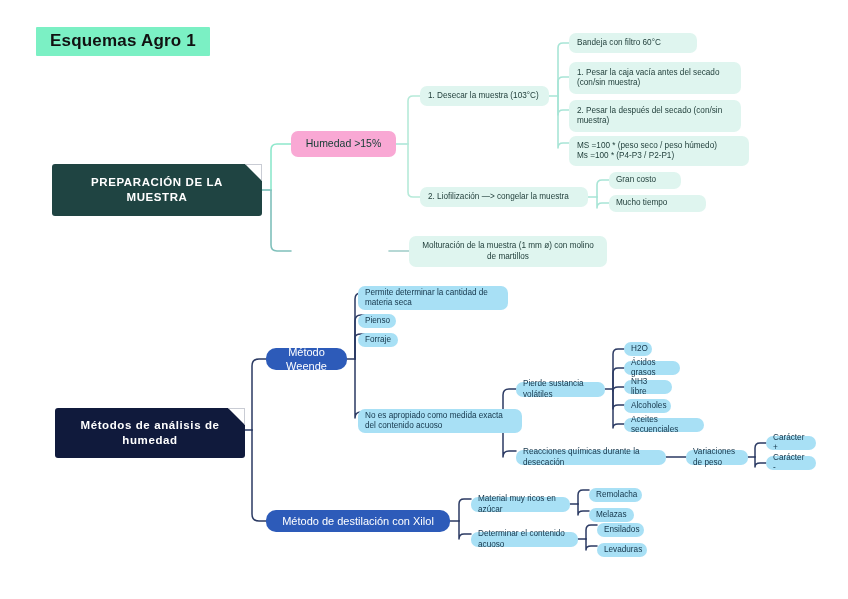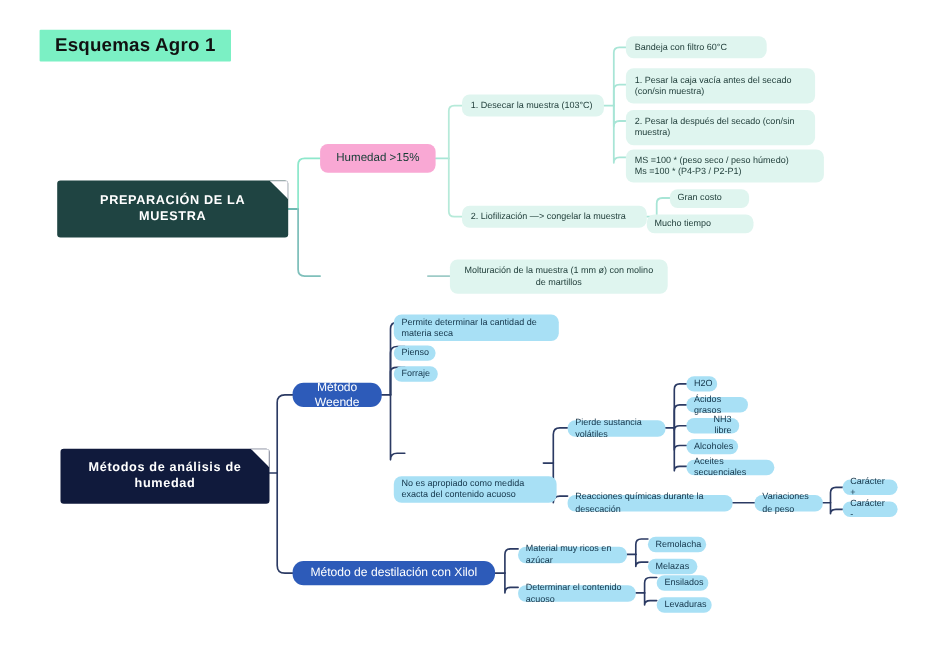--- a/index.html
+++ b/index.html
@@ -192,21 +192,21 @@
 
   <div class="node mint-pale pad-b s10" style="left:569px;top:136px;width:180px;height:30px;white-space:pre-line;">
     <span class="txt">MS =100 * (peso seco / peso húmedo)
 Ms =100 * (P4-P3 / P2-P1)</span>
   </div>
 
   <div class="node mint-pale pad-c s10" style="left:609px;top:172px;width:72px;height:17px;">
     <span class="txt">Gran costo</span>
   </div>
 
-  <div class="node mint-pale pad-c s10" style="left:588px;top:195px;width:97px;height:17px;">
+  <div class="node mint-pale pad-c s10" style="left:609px;top:195px;width:97px;height:17px;">
     <span class="txt">Mucho tiempo</span>
   </div>
 
   <div class="node root dark-navy" style="left:55px;top:408px;width:190px;height:50px;font-size:11.5px;">
     <span class="fold"></span>
     <span class="txt">Métodos de análisis de humedad</span>
   </div>
 
   <div class="node blue-strong center pad-b s11" style="left:266px;top:348px;width:81px;height:22px;">
     <span class="txt">Método Weende</span>
@@ -221,41 +221,41 @@
   </div>
 
   <div class="node blue-pale pad-c s10" style="left:358px;top:314px;width:38px;height:14px;">
     <span class="txt">Pienso</span>
   </div>
 
   <div class="node blue-pale pad-c s10" style="left:358px;top:333px;width:40px;height:14px;">
     <span class="txt">Forraje</span>
   </div>
 
-  <div class="node blue-pale pad-c s10" style="left:358px;top:433px;width:148px;height:24px;">
+  <div class="node blue-pale pad-c s10" style="left:358px;top:409px;width:164px;height:24px;">
     <span class="txt">No es apropiado como medida exacta del contenido acuoso</span>
   </div>
 
   <div class="node blue-pale pad-c s10" style="left:516px;top:382px;width:89px;height:15px;">
     <span class="txt">Pierde sustancia volátiles</span>
   </div>
 
   <div class="node blue-pale pad-c s10" style="left:516px;top:450px;width:150px;height:15px;">
     <span class="txt">Reacciones químicas durante la desecación</span>
   </div>
 
   <div class="node blue-pale pad-c s10" style="left:624px;top:342px;width:28px;height:14px;">
     <span class="txt">H2O</span>
   </div>
 
   <div class="node blue-pale pad-c s10" style="left:624px;top:361px;width:56px;height:14px;">
     <span class="txt">Ácidos grasos</span>
   </div>
 
-  <div class="node blue-pale pad-c s10" style="left:624px;top:380px;width:48px;height:14px;text-align:right;">
+  <div class="node blue-pale pad-c s10" style="left:624px;top:380px;width:48px;height:14px;">
     <span class="txt">NH3 libre</span>
   </div>
 
   <div class="node blue-pale pad-c s10" style="left:624px;top:399px;width:47px;height:14px;">
     <span class="txt">Alcoholes</span>
   </div>
 
   <div class="node blue-pale pad-c s10" style="left:624px;top:418px;width:80px;height:14px;">
     <span class="txt">Aceites secuenciales</span>
   </div>

